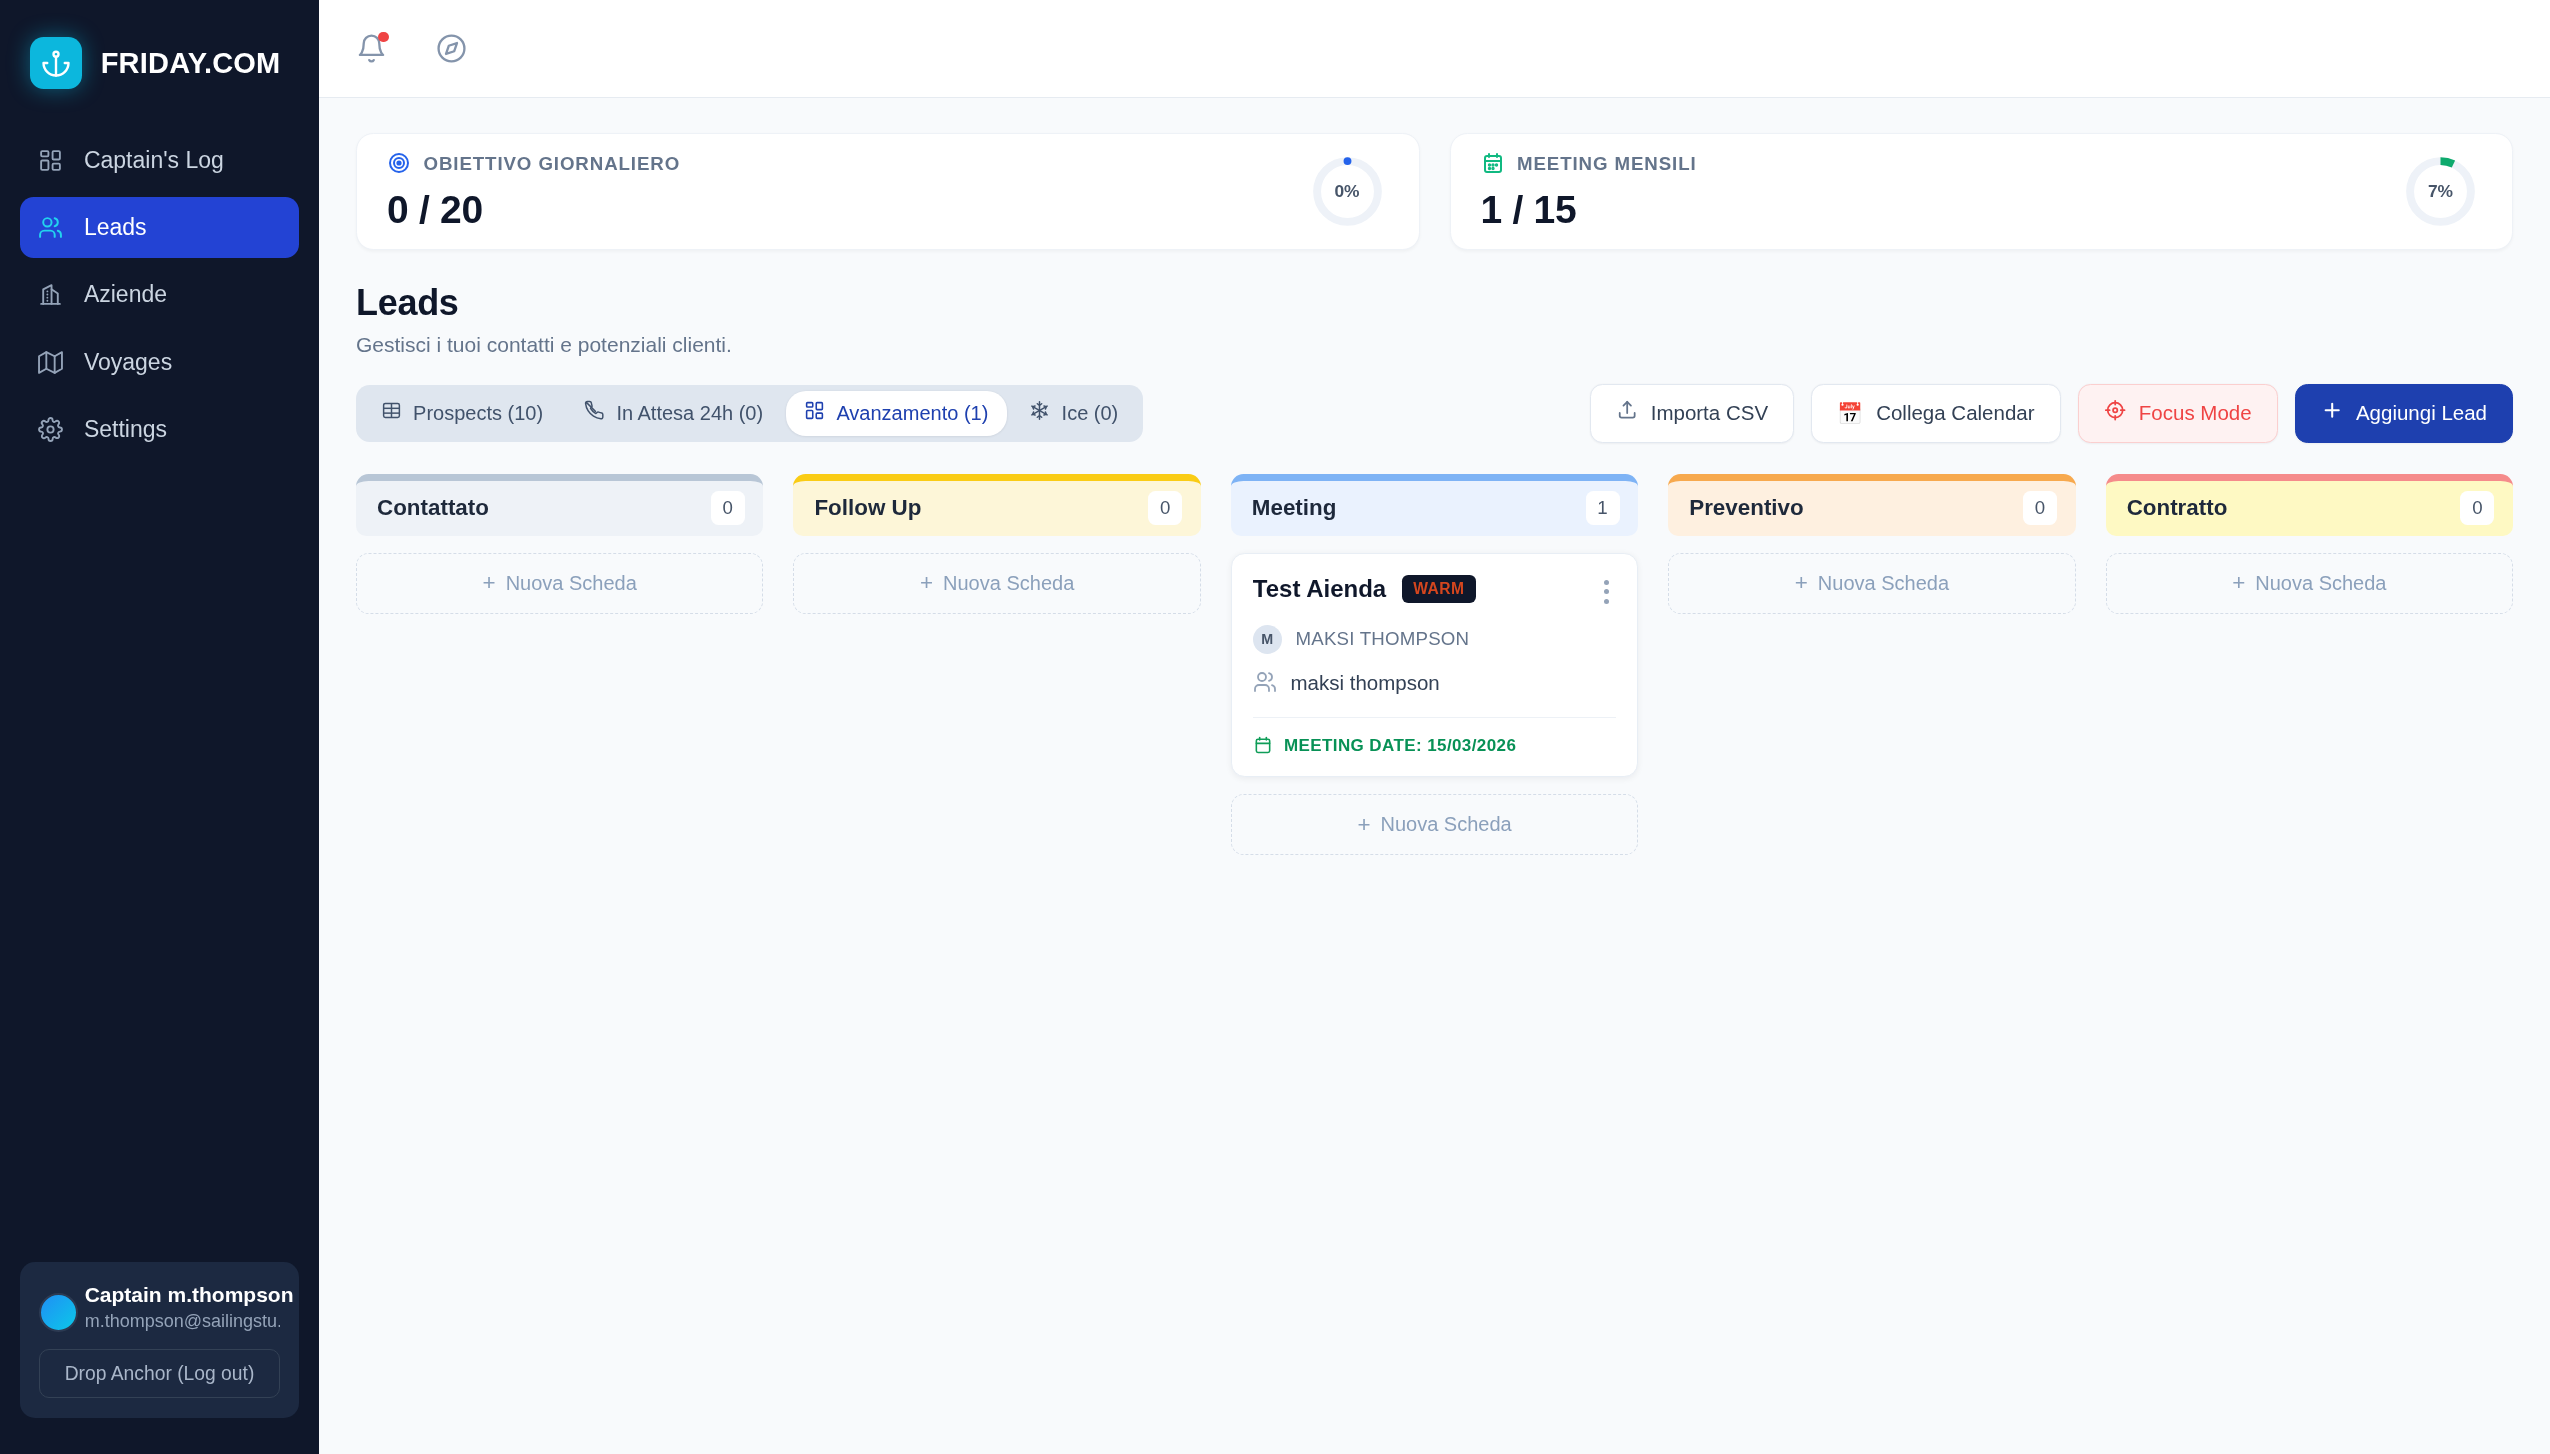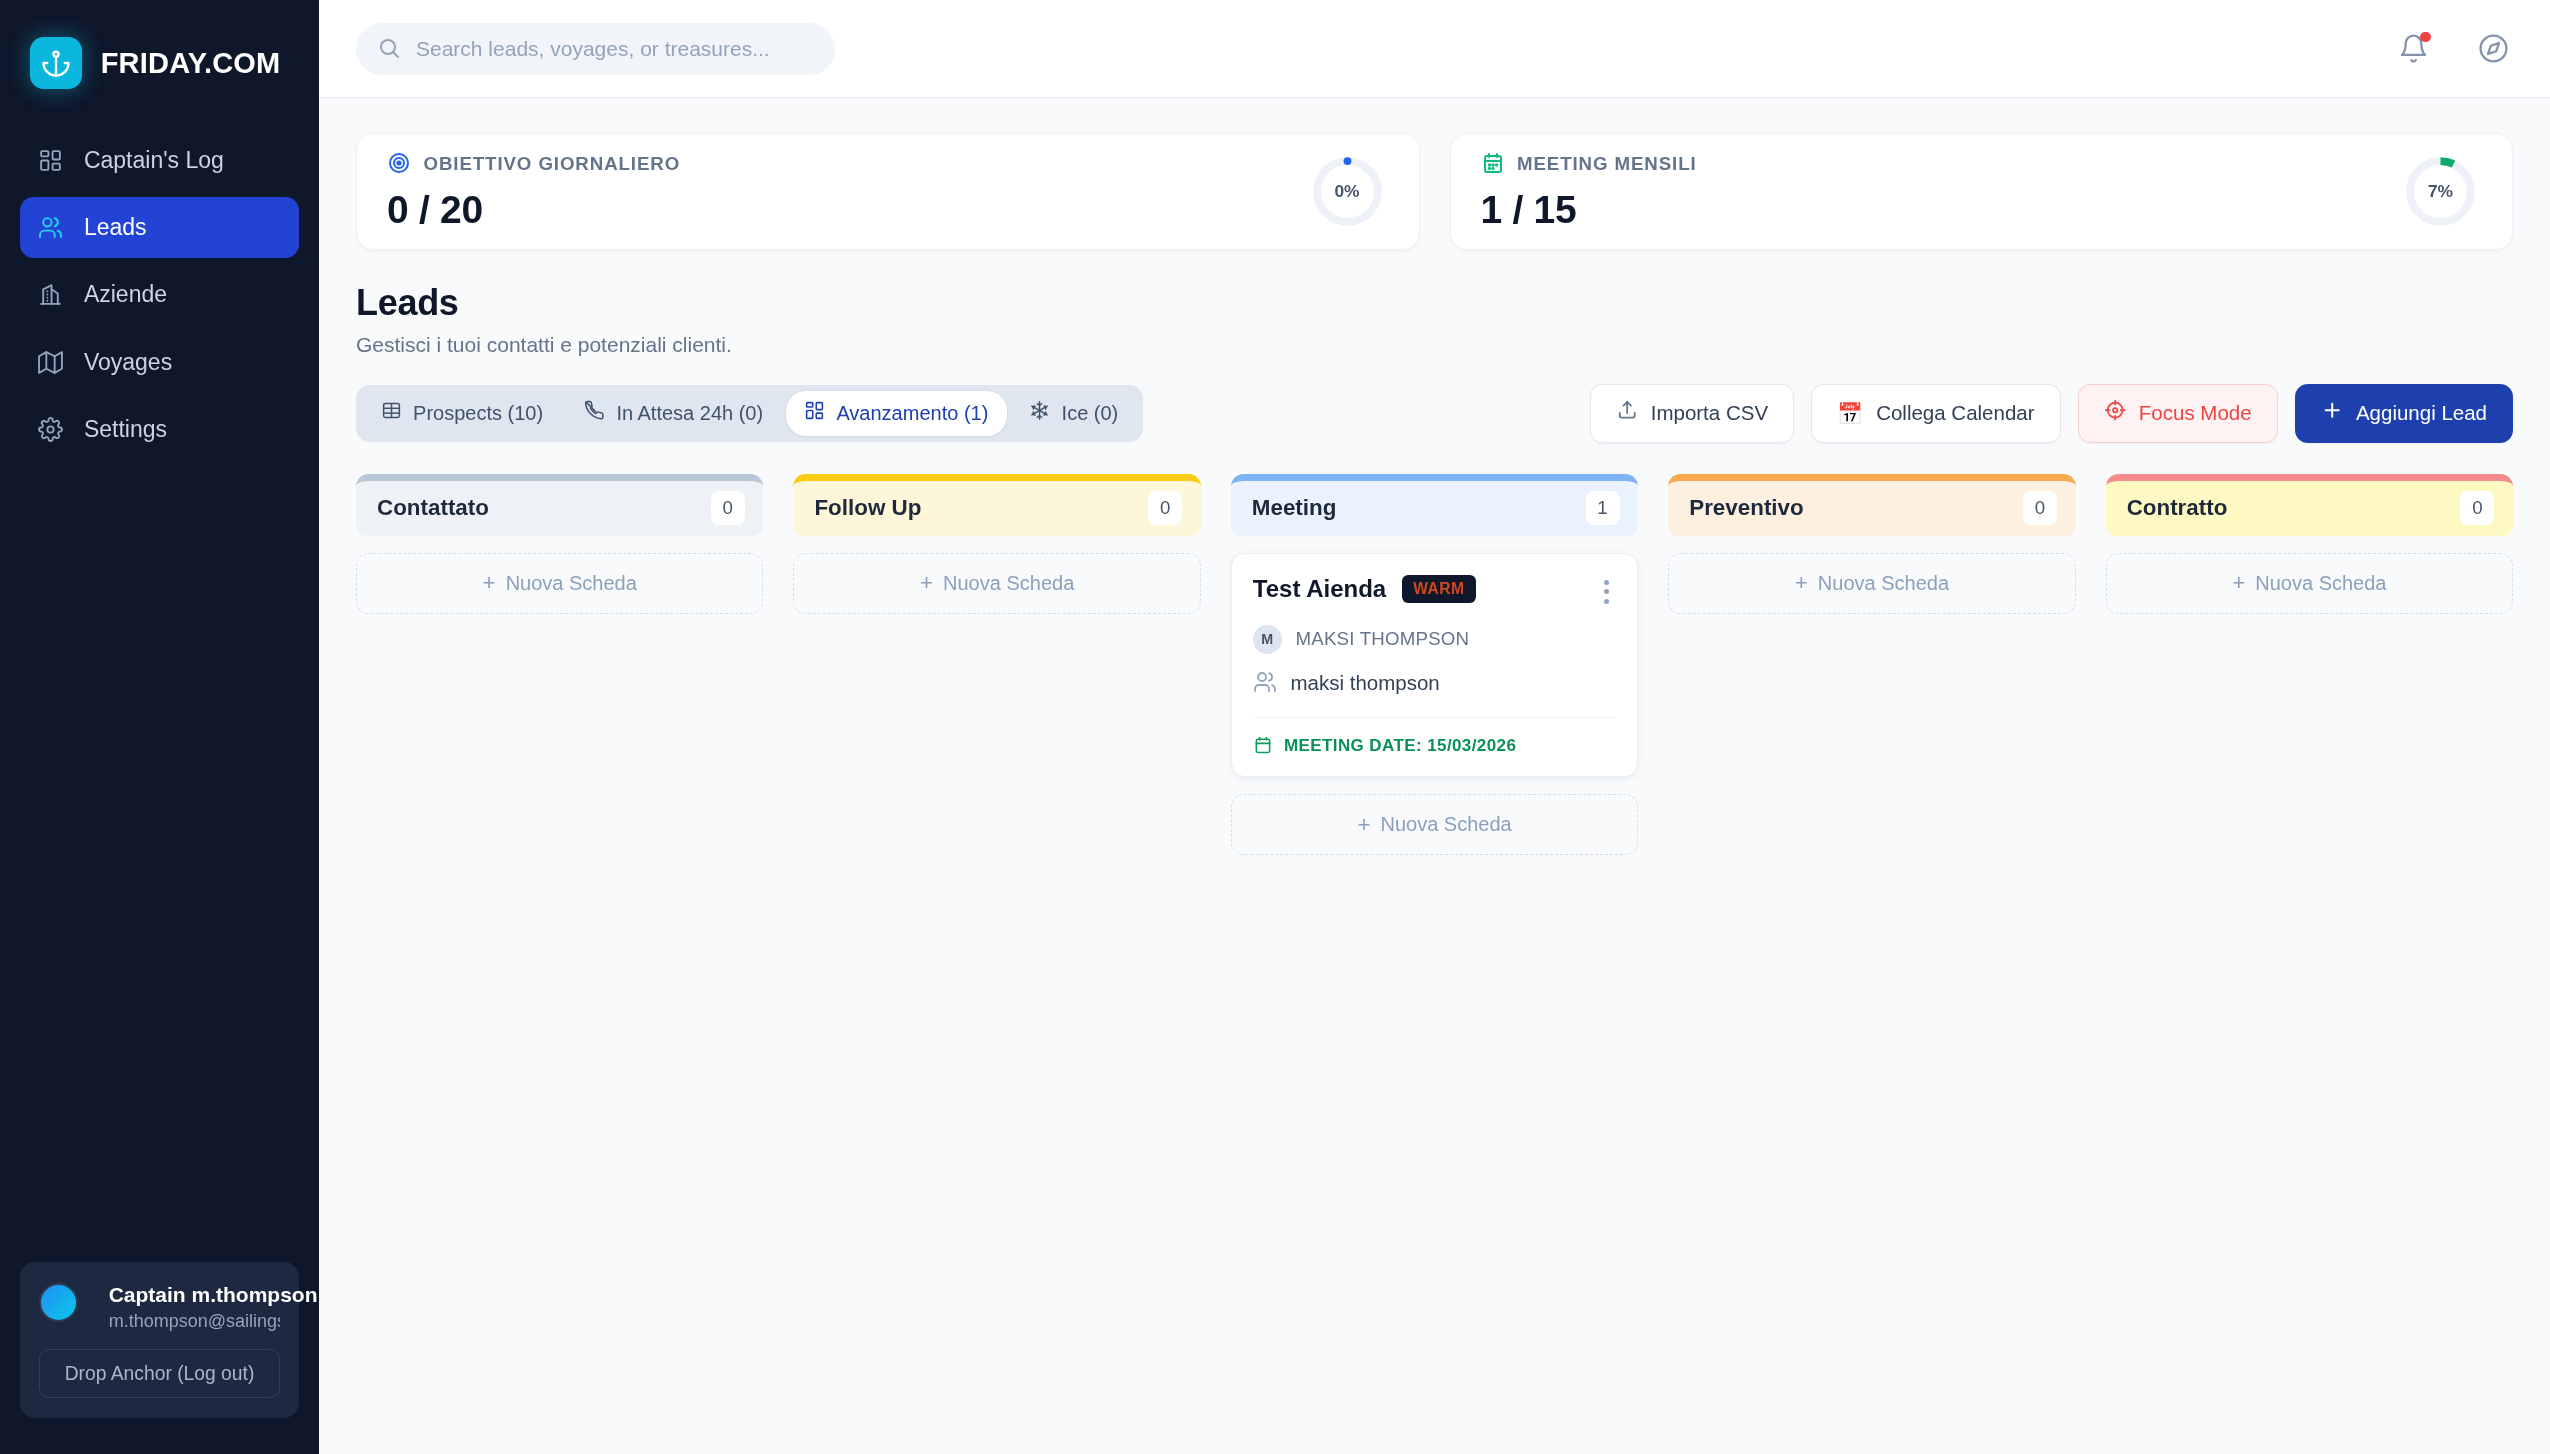--- a/index.html
+++ b/index.html
@@ -38,21 +38,21 @@
   }
   .nav-item .nav-ico { width: 26px; height: 26px; display: flex; align-items: center; justify-content: center; color: #94a3b8; }
   .nav-item .nav-ico svg { width: 25px; height: 25px; }
   .nav-item.active { background: #2343d4; color: #ffffff; font-weight: 500; }
   .nav-item.active .nav-ico { color: #22d3ee; }
 
   .user-card {
     position: absolute; left: 20px; right: 20px; bottom: 36px;
     background: #1c2941; border-radius: 15px; padding: 21px 18.7px 20px 18.7px;
   }
-  .user-row { display: flex; align-items: flex-start; gap: 31px; }
+  .user-row { display: flex; align-items: flex-end; gap: 7px; }
   .avatar {
     width: 39px; height: 39px; border-radius: 50%;
     background: linear-gradient(135deg,#1f8ff5 0%, #0cc8e8 100%);
     border: 2.5px solid #2c3a52; flex: none;
   }
   .user-meta { min-width: 0; }
   .user-name { color: #ffffff; font-size: 21px; font-weight: 700; white-space: nowrap; }
   .user-mail { color: #94a3b8; font-size: 18px; margin-top: 3.7px; white-space: nowrap; overflow: hidden; }
   .logout-btn {
     margin-top: 17.4px; width: 100%; height: 49px;
@@ -284,29 +284,20 @@
           <div class="user-mail">m.thompson@sailingstu...</div>
         </div>
       </div>
       <button class="logout-btn">Drop Anchor (Log out)</button>
     </div>
   </aside>
 
   <div class="main">
 
     <header class="topbar">
-      <div class="search-box">
-        <span>
-          <svg viewBox="0 0 24 24" fill="none" stroke="currentColor" stroke-width="2" stroke-linecap="round">
-            <circle cx="11" cy="11" r="7"></circle>
-              <line x1="16.5" y1="16.5" x2="21" y2="21"></line>
-          </svg>
-        </span>
-        <input class="search-input" type="text" placeholder="Search leads, voyages, or treasures..." style="">
-      </div>
 
       <div class="top-icons">
         <div class="top-ico">
           <svg viewBox="0 0 24 24" fill="none" stroke="currentColor" stroke-width="1.8" stroke-linecap="round" stroke-linejoin="round">
             <path d="M18 8a6 6 0 0 0-12 0c0 7-3 9-3 9h18s-3-2-3-9"></path>
             <path d="M13.73 21a2 2 0 0 1-3.46 0"></path>
           </svg>
           <span class="dot-badge"></span>
         </div>
         <div class="top-ico">

